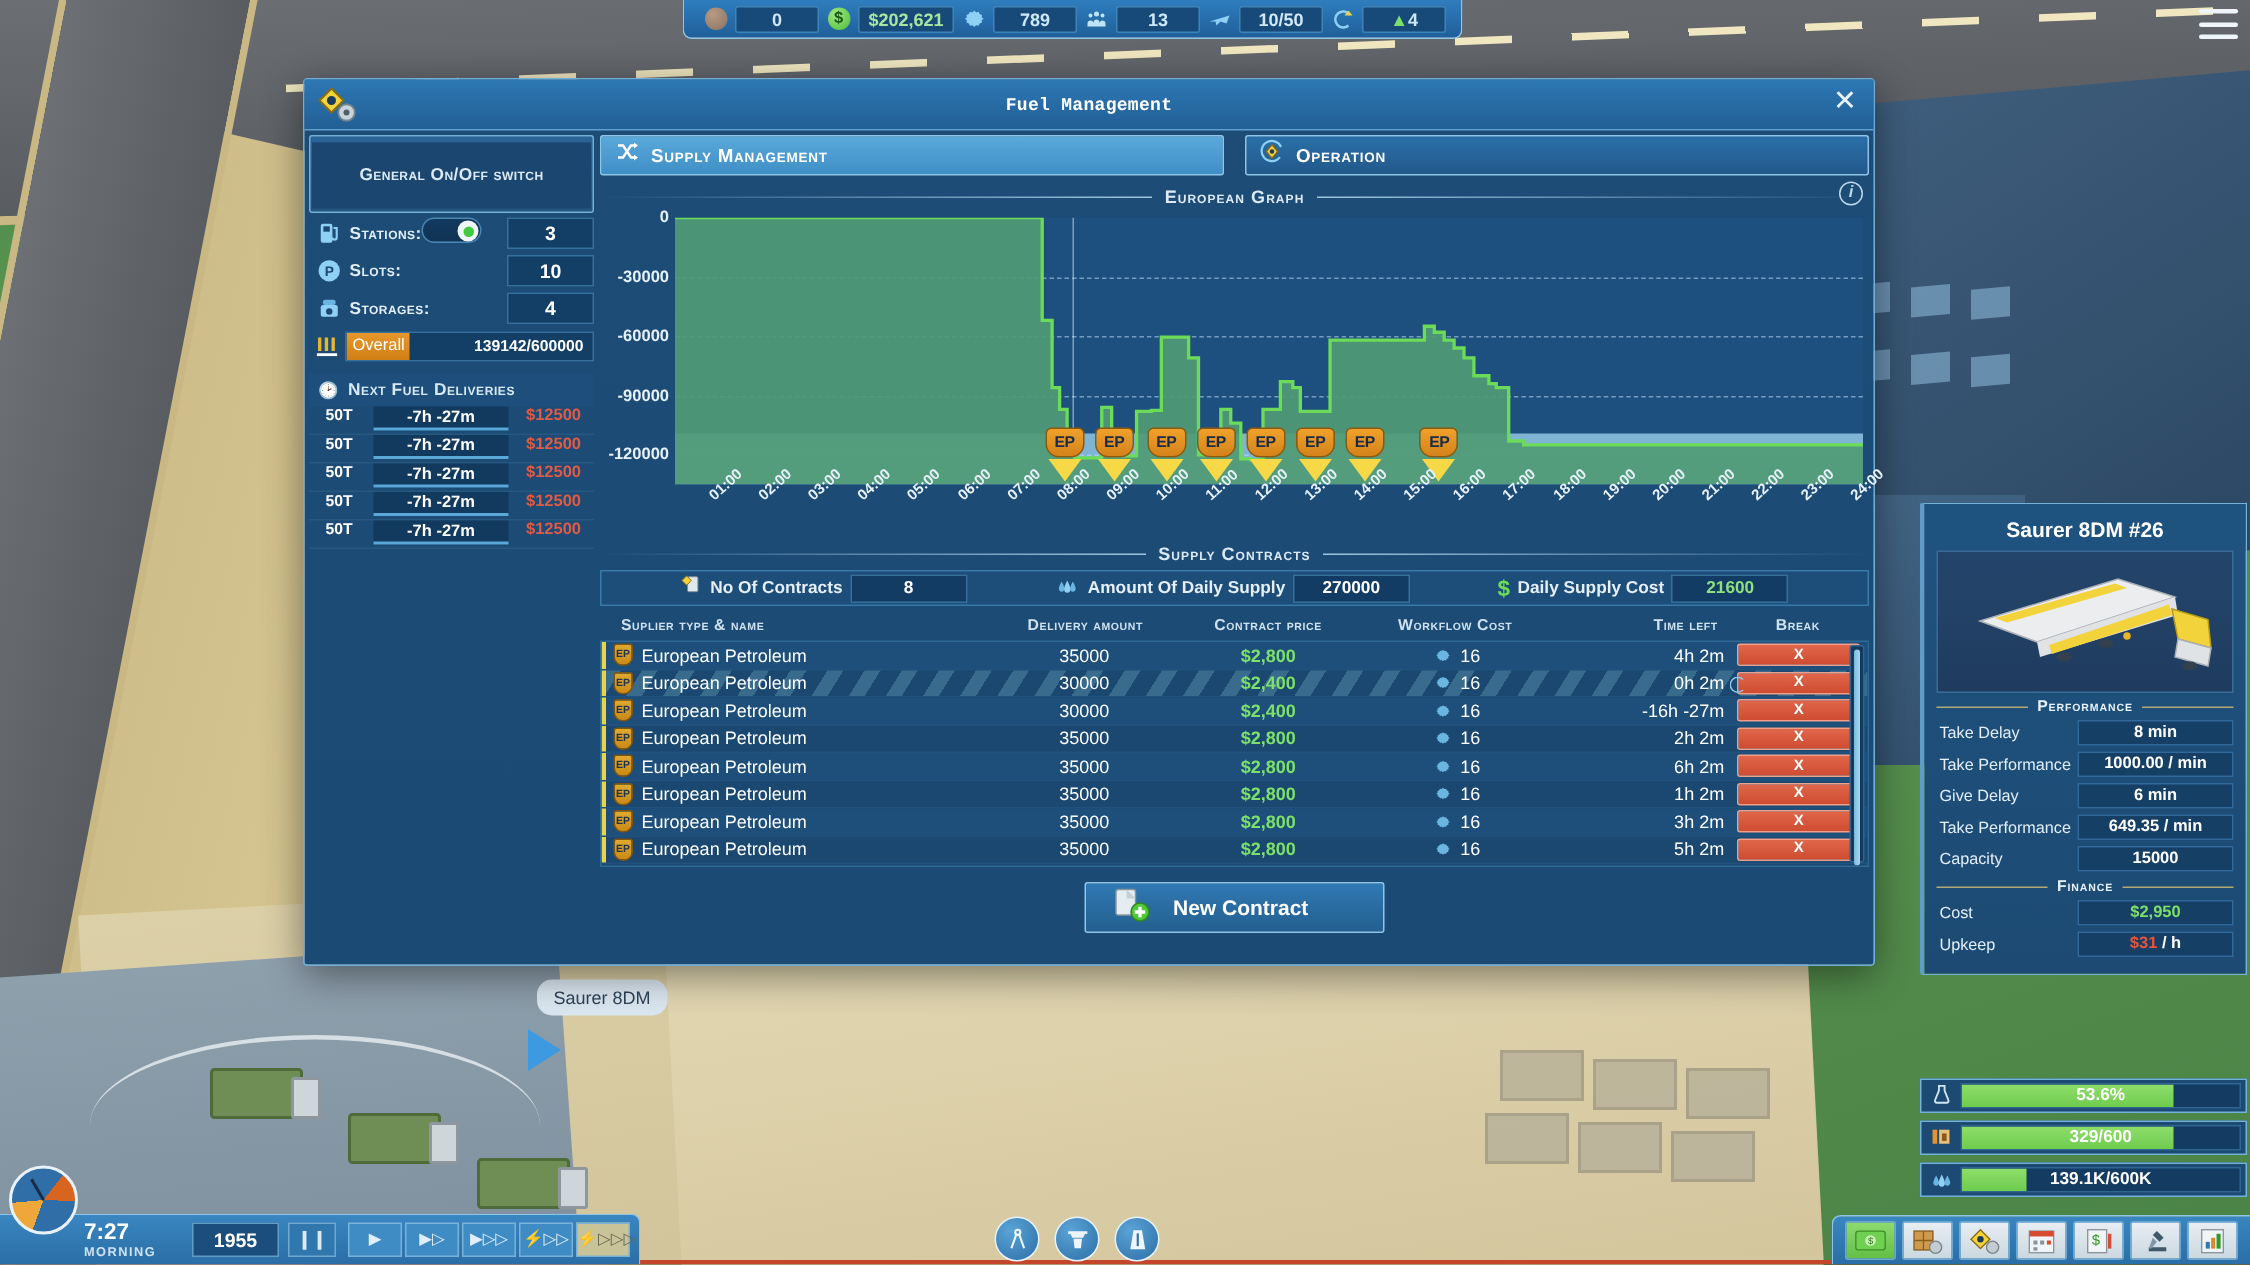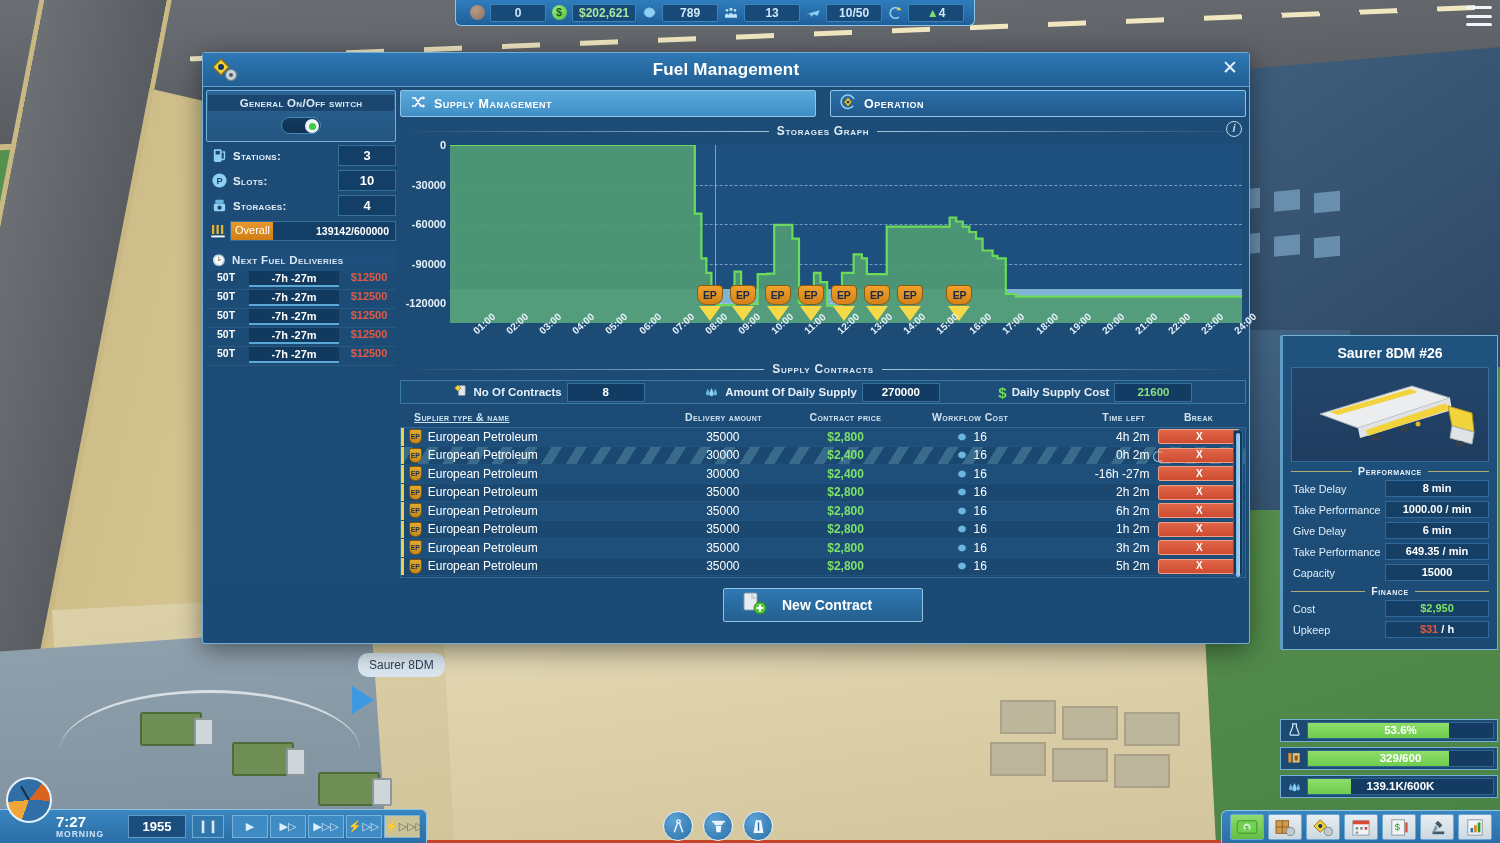--- a/index.html
+++ b/index.html
@@ -63,34 +63,34 @@
       display:flex; flex-direction:column; justify-content:space-between; }
   #hamburger span { display:block; height:3px; background:#eef6fc; border-radius:2px; }
 
   
   #dialog { position:absolute; left:202px; top:52px; width:1048px; height:592px; z-index:30;
       background: linear-gradient(#1d4c77,#1b4a74);
       border:1px solid #71aed6; border-radius:3px;
       box-shadow: 0 6px 26px rgba(0,0,0,.45); }
   #titlebar { height:34px; background: linear-gradient(#2d78b4,#225f95);
       border-bottom:1px solid #5fa0cc; position:relative; display:flex; align-items:center; }
-  #title-text { position:absolute; left:0; right:0; text-align:center; color:#fff; font-size:17px;
-      font-weight:bold; letter-spacing:.2px;}
+  #title-text { position:absolute; left:0; right:0; text-align:center; color:#fff; font-size:12px;
+      font-weight:bold; letter-spacing:.2px;font-family:Liberation Mono, monospace;}
   #title-icon { position:absolute; left:8px; top:4px; width:28px; height:26px;}
   #close-btn { position:absolute; right:8px; top:3px; color:#e8f3fb; font-size:19px;
       width:22px;height:24px; text-align:center; line-height:24px; font-weight:300;}
 
   
   #leftcol { position:absolute; left:3px; top:37px; width:190px; bottom:3px; }
   .panel-box { background: linear-gradient(#2a6496,#23557f); border:1px solid #74b1d8;
       border-radius:2px; }
   #onoff { height:52px; padding-top:4px; }
   #onoff .lbl { text-align:center; color:#dceaf5; font-size:11.5px; font-weight:bold;
       font-variant: small-caps; letter-spacing:.3px; background:#1b4670;
-      margin:0 1px; padding:2px 0; }
+      margin:0 1px; padding:16px 0; }
   #toggle { margin:6px auto 0; width:40px; height:17px; border-radius:9px;
       background: linear-gradient(#123a5f,#0f3354); border:1px solid #4a87b4; position:relative; }
   #toggle .knob { position:absolute; right:1px; top:1px; width:14px;height:14px;border-radius:50%;
       background:#eef6fb; display:flex;align-items:center;justify-content:center;}
   #toggle .knob i { width:7px;height:7px;border-radius:50%; background:#3ecb3e; display:block;}
 
   .stat-row { display:flex; align-items:center; height:23px; margin-top:2px; }
   .stat-row .ic { width:22px; height:19px; margin-left:2px; display:flex; align-items:center;
       justify-content:center; }
   .stat-row .nm { flex:1; color:#e2eef8; font-size:11.5px; font-variant:small-caps;
@@ -168,21 +168,21 @@
   #sc-stats .cell { display:flex; align-items:center; gap:5px; padding:0 6px;}
   #sc-stats .lb { color:#e4eff8; font-size:11.5px; font-weight:bold;}
   #sc-stats .vl { width:78px; height:19px; background:#123c64; border:1px solid #35719b;
       color:#fff; font-size:11.5px; font-weight:bold; text-align:center; line-height:17px;}
   #sc-stats .vl.green { color:#8fe07f; }
   #sc-stats .sp { flex:1; }
 
   #tbl-head { display:flex; height:20px; align-items:center; margin-top:3px; }
   #tbl-head div { color:#cfe2f0; font-size:10.5px; font-variant:small-caps; font-weight:bold;
       letter-spacing:.4px;}
-  .c-name { width:268px; padding-left:14px;text-decoration:underline;}
+  .c-name { width:268px; padding-left:14px;}
   .c-amt  { width:132px; text-align:center;}
   .c-price{ width:120px; text-align:center;}
   .c-wf   { width:138px; text-align:center;}
   .c-time { width:118px; text-align:right; padding-right:6px;}
   .c-brk  { width:98px;  text-align:center;}
 
   #tbl-body { position:relative; height:151px; background:#1a4870; border:1px solid #2f6a96;
       overflow:hidden;}
   .trow { display:flex; align-items:center; height:18.5px; position:relative;
       border-bottom:1px solid #21527d; }
@@ -494,21 +494,21 @@
               <path fill="none" stroke="#8fd0f5" stroke-width="2" d="M20 8a9 9 0 10-1 9"></path>
               <path fill="#f2d33c" stroke="#8a6c10" stroke-width="1.2" d="M12 6l5 6-5 6-5-6z"></path>
               <circle cx="12" cy="12" r="2" fill="#1b3a5c"></circle>
             </svg></span>
         <span class="tl">Operation</span>
       </div>
     </div>
 
     <div class="sec-head">
       <span class="ln"></span>
-      <span class="tt">Storages Graph</span>
+      <span class="tt">European Graph</span>
       <span class="ln r"></span>
     </div>
     <div id="info-i">i</div>
 
     <div id="graph-wrap">
       <div id="yaxis">
           <div style="top: 5px;">0</div>
           <div style="top: 44.5556px;">-30000</div>
           <div style="top: 84.1111px;">-60000</div>
           <div style="top: 123.667px;">-90000</div>

